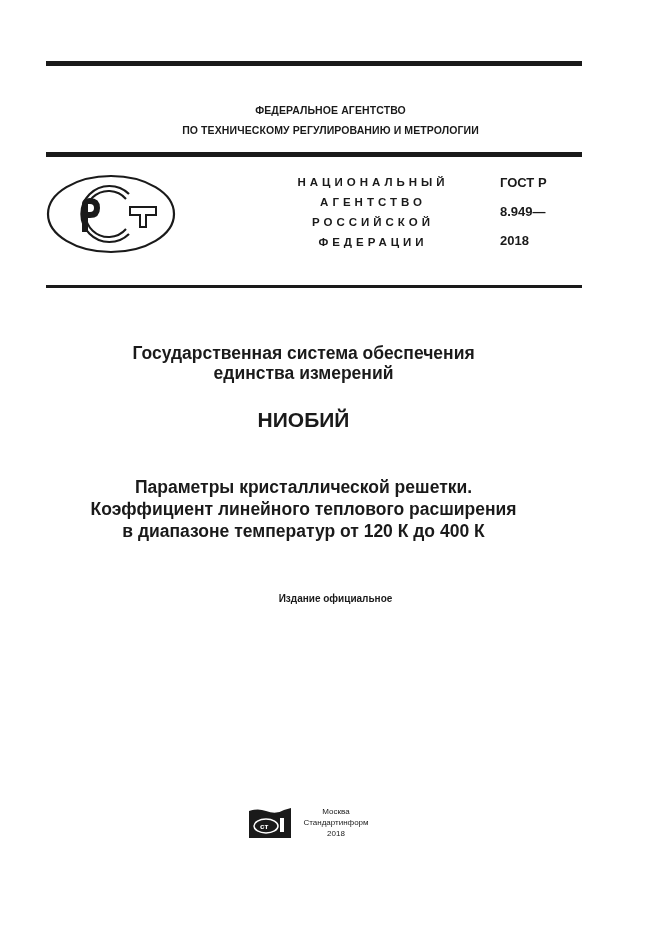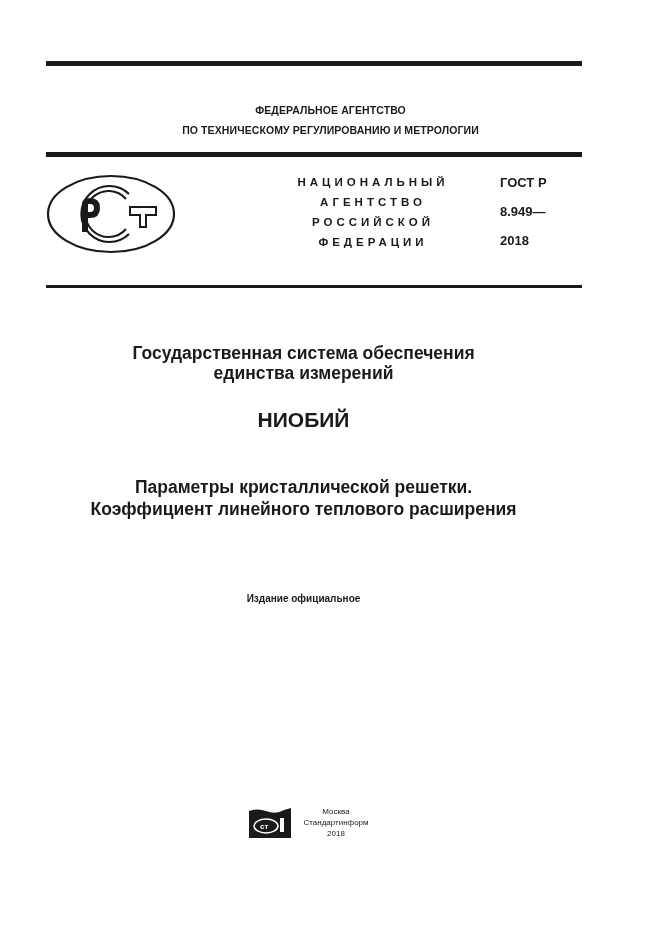--- a/index.html
+++ b/index.html
@@ -12,21 +12,21 @@
             font-size: 10.5px; font-weight: bold; letter-spacing: 0.1px; }
   .logo { position: absolute; left: 46px; top: 174px; width: 130px; height: 80px; }
   .natstd { position: absolute; left: 245px; top: 172px; width: 160px; text-align: center;
             font-size: 11.5px; font-weight: bold; letter-spacing: 4px; line-height: 20px; margin-left: 48px; }
   .gost { position: absolute; left: 500px; top: 168px; font-size: 13px; font-weight: bold;
           line-height: 29px; }
   .center { position: absolute; left: 0; width: 607px; text-align: center; font-weight: bold; }
   .sys { top: 343px; font-size: 17.5px; line-height: 20px; }
   .main { top: 408px; font-size: 21px; line-height: 24px; }
   .sub { top: 476px; font-size: 17.5px; line-height: 22px; }
-  .ed { top: 593px; font-size: 10px; }
+  .ed { top: 593px; font-size: 10px; margin-left: 32px; }
   .pub-logo { position: absolute; left: 248px; top: 807px; width: 44px; height: 32px; }
   .pub { position: absolute; left: 296px; top: 806px; width: 80px; text-align: center;
          font-size: 8px; font-weight: normal; line-height: 11px; }
 </style>
 </head>
 <body>
 
 <div class="rule thick" style="top:61px"></div>
 <div class="agency" style="top:104px">ФЕДЕРАЛЬНОЕ АГЕНТСТВО</div>
 <div class="agency" style="top:124px">ПО ТЕХНИЧЕСКОМУ РЕГУЛИРОВАНИЮ И МЕТРОЛОГИИ</div>
@@ -61,20 +61,21 @@
   <div>единства измерений</div>
 </div>
 
 <div class="center main">
   <div>НИОБИЙ</div>
 </div>
 
 <div class="center sub">
   <div>Параметры кристаллической решетки.</div>
   <div>Коэффициент линейного теплового расширения</div>
+  <div>в диапазоне температур от 120 К до 400 К</div>
 </div>
 
 <div class="center ed">Издание официальное</div>
 
 <svg class="pub-logo" viewBox="0 0 44 32">
   <path d="M1 4 Q10 1 18 4 Q28 8 36 3 L43 1 L43 31 L1 31 Z" fill="#1a1a1a"></path>
   <ellipse cx="18" cy="19" rx="12" ry="7" fill="none" stroke="#ffffff" stroke-width="1.5"></ellipse>
   <text x="12" y="22" font-size="8" font-weight="bold" fill="#ffffff" font-family="Liberation Sans, sans-serif">ст</text>
   <rect x="32" y="11" width="4" height="14" fill="#ffffff"></rect>
 </svg>

